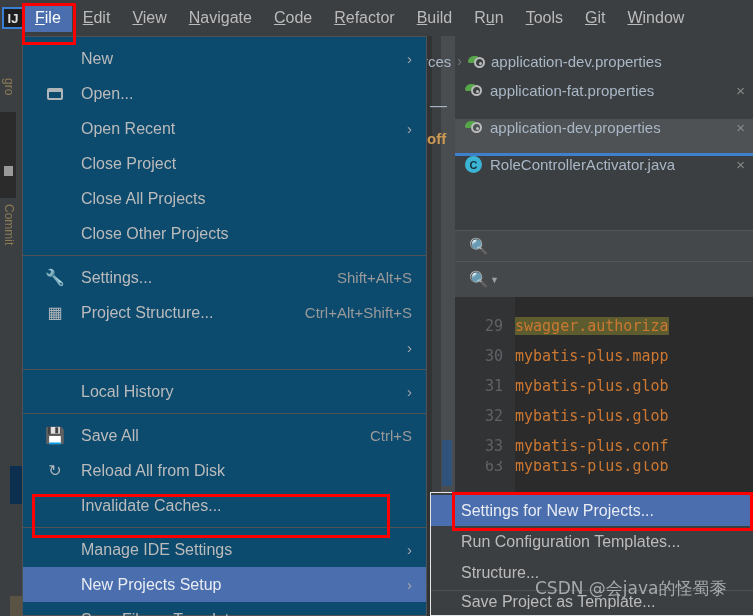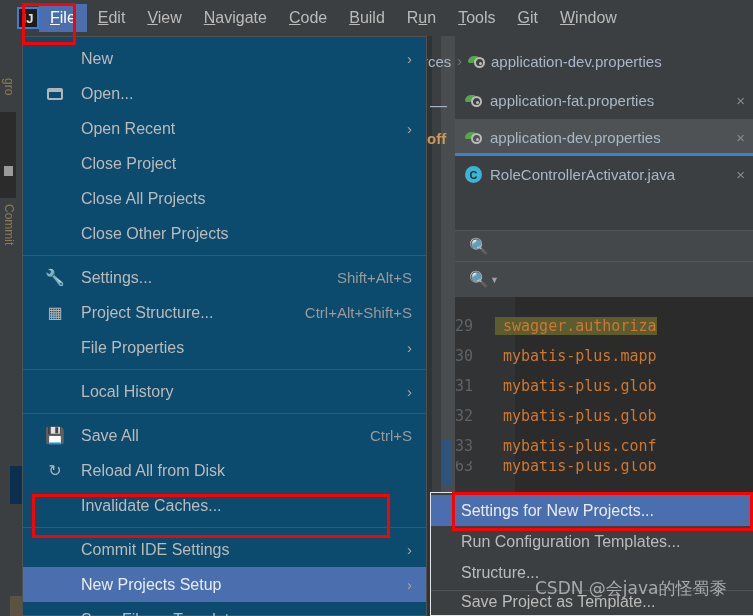--- a/index.html
+++ b/index.html
@@ -19,21 +19,21 @@
   .breadcrumb {
     position: absolute; left: 423px; top: 46px; height: 30px;
     display: flex; align-items: center; gap: 6px;
     color: #a9b7c6; font-size: 15px; white-space: nowrap;
   }
   .bc-sep { color: #767676; font-size: 14px; }
   .tabs-col {
     position: absolute; left: 455px; top: 82px; width: 298px;
   }
   .tab {
-    display: flex; align-items: center; gap: 8px;
+    display: flex; align-items: flex-start; gap: 8px;
     height: 37px; padding: 0 8px 0 10px;
     color: #a9b7c6; font-size: 15px; white-space: nowrap;
     background: #3c3f41; position: relative;
   }
   .tab.active { background: #4e5254; }
   .tab.active::after {
     content: ""; position: absolute; left: 0; right: -40px; bottom: 0;
     height: 3px; background: #3d81cc;
   }
   .tab .tab-close { margin-left: auto; color: #8a8a8a; font-size: 15px; padding-left: 10px;}
@@ -54,26 +54,26 @@
   .code-area {
     position: absolute; left: 455px; top: 297px; width: 298px; height: 200px;
     background: #2b2b2b; overflow: hidden;
   }
   .gutter {
     position: absolute; left: 0; top: 0; width: 60px; height: 100%;
     background: #313335;
   }
   .code-row { position: relative; height: 30px; display: flex; align-items: center; }
   .ln {
-    width: 40px; padding-right: 12px;
+    width: 60px; text-align: right; padding-right: 12px;
     color: #606366; font-size: 15px; font-family: "DejaVu Sans Mono", monospace;
   }
   .code-txt {
     color: #cc7832; font-size: 15px; font-family: "DejaVu Sans Mono", monospace;
-    white-space: nowrap; padding-left: 8px;
+    white-space: nowrap; padding-left: 0;
   }
   .code-txt.hl { background: #5c5c2e; }
   .code-row.partial { height: 14px; overflow:hidden; align-items:flex-end; }
 
   
   .left-strip { position:absolute; left:0; top:36px; width:22px; height:580px; background:#3c3f41; }
   .ls-txt { position:absolute; color:#a9b7c6; font-size:14px; white-space:nowrap; }
   .ls-vert { position:absolute; color:#8d7b56; font-size:12px; writing-mode: vertical-rl; }
   .ls-blue { position:absolute; left:10px; top:430px; width:12px; height:38px; background:#0d2f4f; }
   .ls-tan  { position:absolute; left:10px; top:560px; width:12px; height:56px; background:#5a5242; }
@@ -86,21 +86,21 @@
   .vdiv2b { position:absolute; left:443px; top:440px; width:10px; height:46px; background:#2f537a; }
   .minus { position:absolute; left:430px; top:96px; color:#a9b7c6; font-size:17px; }
   .offtxt { position:absolute; left:427px; top:130px; color:#cc9a53; font-size:15px; font-weight:bold;}
 
   
   .menubar {
     position: absolute; left: 0; top: 0; width: 753px; height: 36px;
     background: #3c3f41; display: flex; align-items: center;
   }
   .app-badge {
-    width: 22px; height: 22px; margin-left: 17px;
+    width: 22px; height: 22px; margin-left: 2px;
     background: #1d1d1d; border: 2px solid #3b7fd4;
     color: #e0e0e0; font-size: 13px; font-weight: bold;
     display: flex; align-items: center; justify-content: center;
   }
   .mb-item {
     padding: 5px 11px; color: #bbbbbb; font-size: 16px; white-space: nowrap;
   }
   .mb-item.sel { background: #4b6eaf; color: #ffffff; }
   .mb-item u { text-decoration: underline; }
 
@@ -258,20 +258,21 @@
     </div>
   </div>
 
   <div class="menubar">
     <div class="app-badge">IJ</div>
     <div class="mb-item sel"><u>F</u>ile</div>
     <div class="mb-item"><u>E</u>dit</div>
     <div class="mb-item"><u>V</u>iew</div>
     <div class="mb-item"><u>N</u>avigate</div>
     <div class="mb-item"><u>C</u>ode</div>
+    <div class="mb-item"><u>R</u>efactor</div>
     <div class="mb-item"><u>B</u>uild</div>
     <div class="mb-item">R<u>u</u>n</div>
     <div class="mb-item"><u>T</u>ools</div>
     <div class="mb-item"><u>G</u>it</div>
     <div class="mb-item"><u>W</u>indow</div>
   </div>
 
   <div class="menu">
 
     <div class="mi">
@@ -311,21 +312,20 @@
       <span class="accel">Shift+Alt+S</span>
     </div>
 
     <div class="mi">
       <span class="icon">▦</span>
       <span>Project Structure...</span>
       <span class="accel">Ctrl+Alt+Shift+S</span>
     </div>
 
     <div class="mi">
-      <span>File Properties</span>
       <span class="arrow">›</span>
     </div>
 
     <div class="sep"></div>
 
     <div class="mi">
       <span>Local History</span>
       <span class="arrow">›</span>
     </div>
 
@@ -342,21 +342,21 @@
       <span>Reload All from Disk</span>
     </div>
 
     <div class="mi">
       <span>Invalidate Caches...</span>
     </div>
 
     <div class="sep"></div>
 
     <div class="mi">
-      <span>Commit IDE Settings</span>
+      <span>Manage IDE Settings</span>
       <span class="arrow">›</span>
     </div>
 
     <div class="mi sel">
       <span>New Projects Setup</span>
       <span class="arrow">›</span>
     </div>
 
     <div class="mi">
       <span>Save File as Template...</span>

